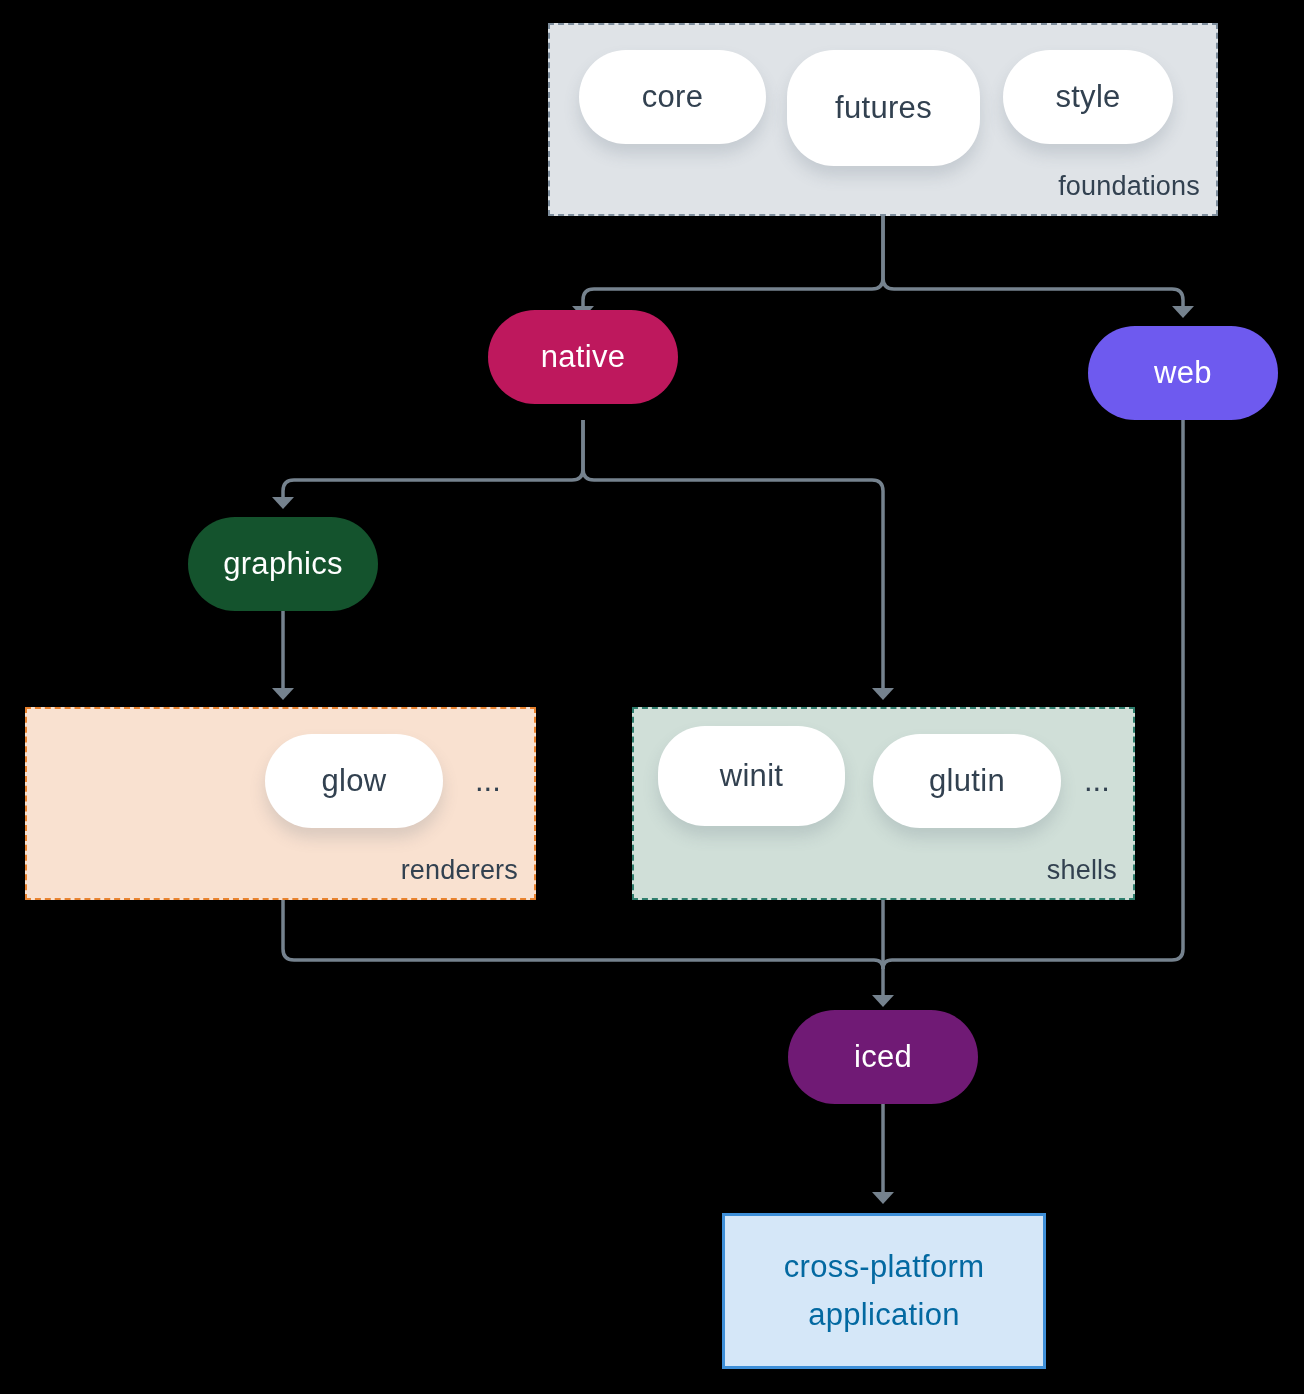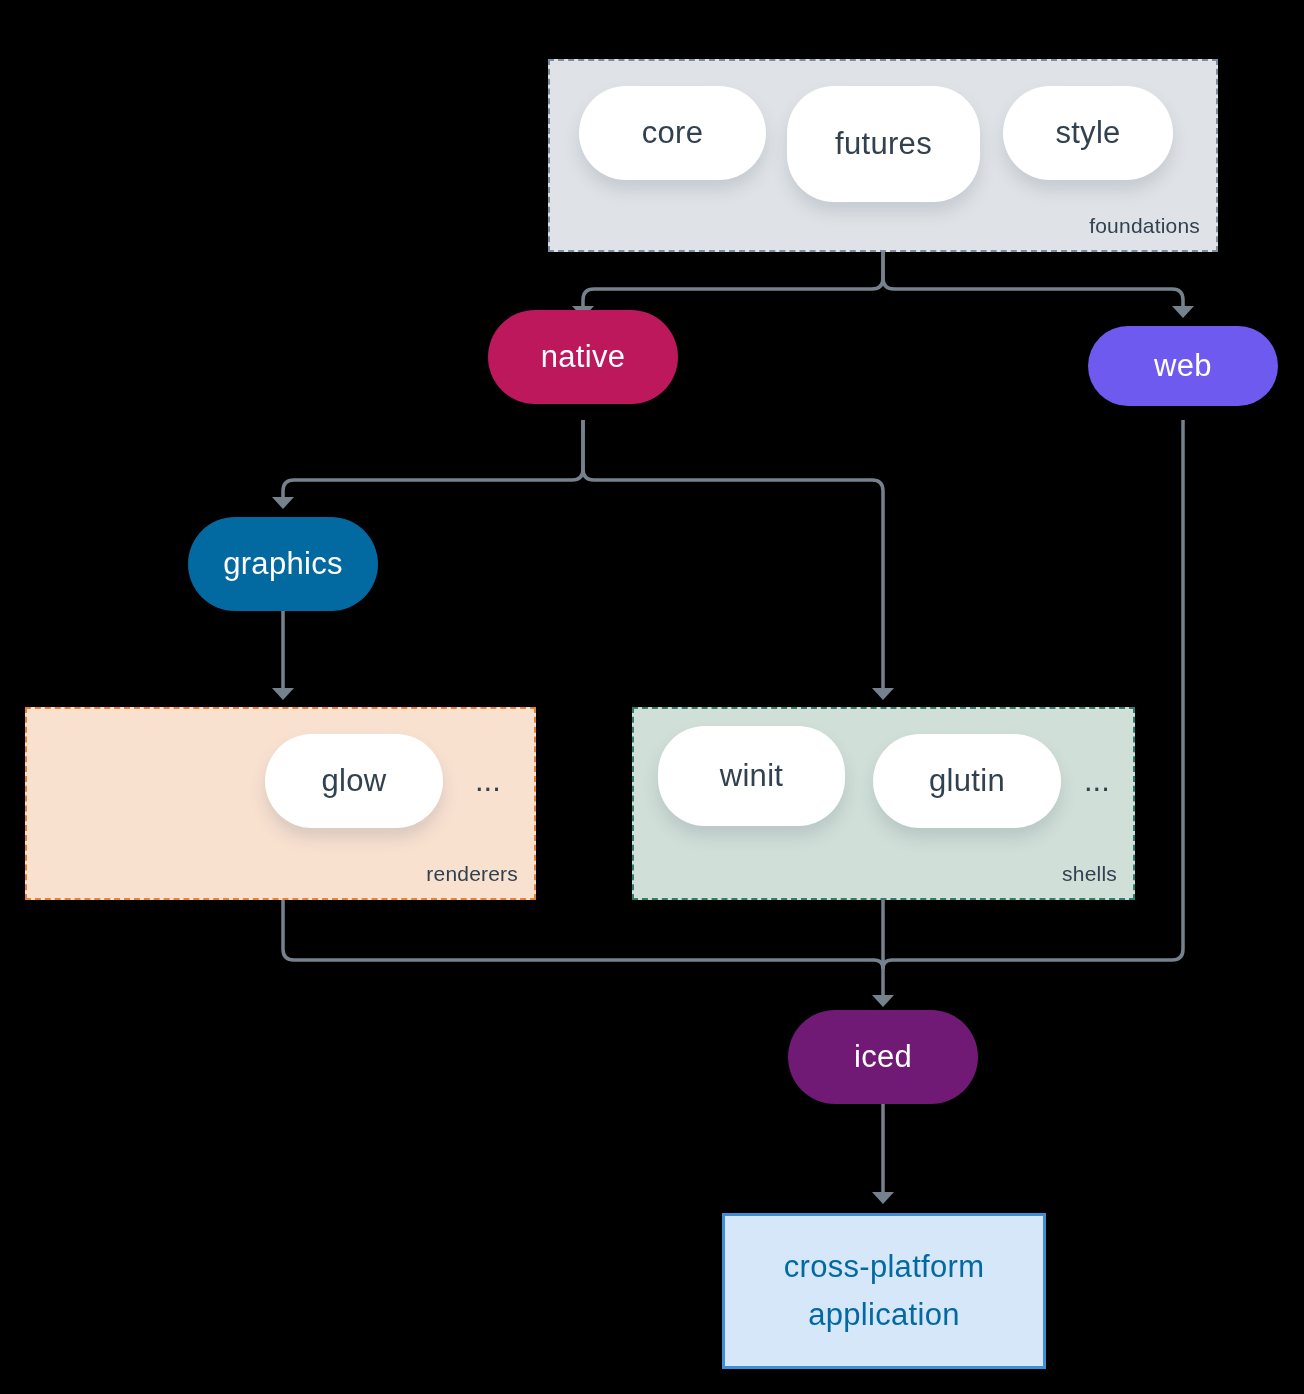--- a/index.html
+++ b/index.html
@@ -8,27 +8,27 @@
     width:1304px; height:1394px;
     background:#000000;
     font-family:"Liberation Sans", sans-serif;
     overflow:hidden;
   }
   .connectors { position:absolute; left:0; top:0; }
   .connectors path { fill:none; stroke:#75828e; stroke-width:3.5; }
   .connectors polygon { fill:#75828e; stroke:none; }
 
   .groupbox { position:absolute; box-sizing:border-box; border:2px dashed; }
-  .gb-foundations { left:548px; top:23px;  width:670px; height:193px; background:#dfe3e7; border-color:#7e8e9d;margin-top:36px; }
+  .gb-foundations { left:548px; top:23px;  width:670px; height:193px; background:#dfe3e7; border-color:#7e8e9d; }
   .gb-renderers  { left:25px;  top:707px; width:511px; height:193px; background:#f9e1d0; border-color:#e8822e; }
   .gb-shells     { left:632px; top:707px; width:503px; height:193px; background:#d0dfd8; border-color:#2f7e6d; }
 
   .group-label {
     position:absolute; right:16px; bottom:12px;
-    font-size:21px; color:#324150; letter-spacing:0.2px;
+    font-size:27px; color:#324150; letter-spacing:0.2px;
   }
 
   .pill {
     position:absolute; border-radius:47px;
     display:flex; align-items:center; justify-content:center;
     font-size:31px; color:#324150; letter-spacing:0.3px;
   }
   .white { background:#ffffff; box-shadow:0 10px 16px rgba(80,95,110,0.18); }
 
   
@@ -47,22 +47,22 @@
   .more {
     position:absolute; top:25px; height:94px;
     display:flex; align-items:center;
     font-size:31px; color:#324150;
   }
   .more-renderers { left:448px; }
   .more-shells    { left:450px; }
 
   
   .p-native   { left:488px;  top:310px;  width:190px; height:94px; background:#be185d; color:#ffffff; }
-  .p-web      { left:1088px; top:326px;  width:190px; height:80px; background:#6e5aef; color:#ffffff; }
-  .p-graphics { left:188px;  top:517px;  width:190px; height:94px; background:#0369a1; color:#ffffff; }
+  .p-web      { left:1088px; top:326px;  width:190px; height:94px; background:#6e5aef; color:#ffffff; }
+  .p-graphics { left:188px;  top:517px;  width:190px; height:94px; background:#14532d; color:#ffffff; }
   .p-iced     { left:788px;  top:1010px; width:190px; height:94px; background:#701a75; color:#ffffff; }
 
   .app-box {
     position:absolute; left:722px; top:1213px; width:324px; height:156px;
     box-sizing:border-box;
     background:#d5e7f8; border:3px solid #3e8fd8;
     display:flex; flex-direction:column; align-items:center; justify-content:center;
     font-size:31px; line-height:48px; color:#0369a1; letter-spacing:0.3px;
   }
 </style>

